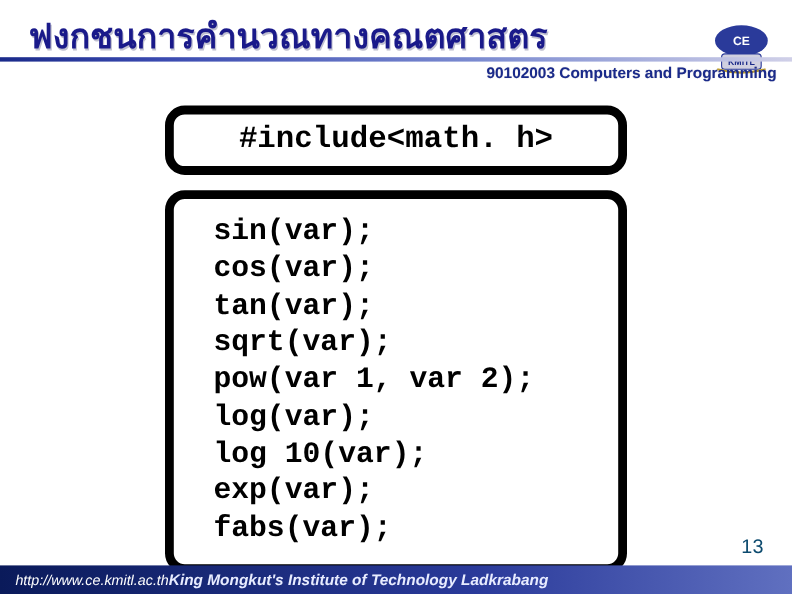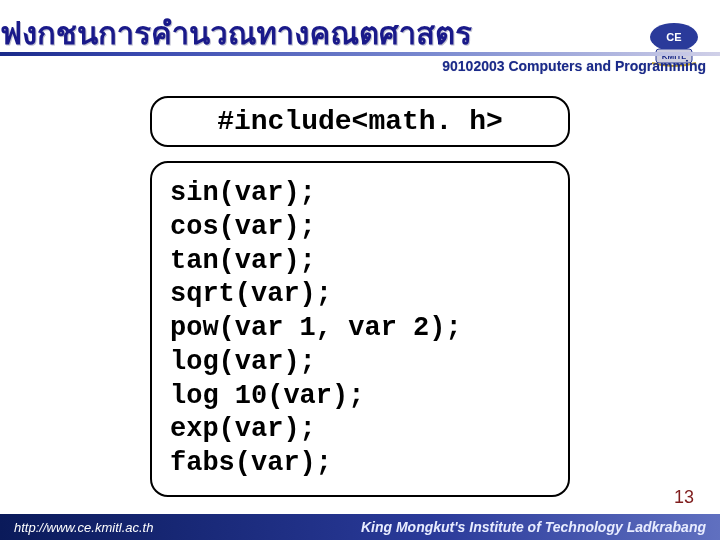--- a/index.html
+++ b/index.html
@@ -11,21 +11,21 @@
     position: relative;
     overflow: hidden;
   }
   .header {
     position: relative;
     height: 78px;
   }
   .title {
     position: absolute;
     top: 8px;
-    left: 0;
+    left: 26px;
     font-size: 31px;
     font-weight: bold;
     color: #1a1a8a;
     text-shadow: 1px 1px 0 #c0c0d0;
     font-family: "Tahoma", sans-serif;
   }
   .logo {
     position: absolute;
     top: 19px;
     right: 10px;
@@ -52,65 +52,65 @@
   .content {
     position: absolute;
     top: 96px;
     left: 0;
     right: 0;
     display: flex;
     flex-direction: column;
     align-items: center;
   }
   .box {
-    border: 2px solid #000000;
+    border: 8px solid #000000;
     border-radius: 18px;
     padding: 8px 26px;
     background: #fff;
     margin-bottom: 14px;
   }
   .box1 {
     width: 420px;
     text-align: center;
   }
   .box1 .include {
     font-family: "Courier New", monospace;
     font-size: 28px;
     font-weight: bold;
     color: #000;
   }
   .box2 {
     width: 420px;
-    padding: 14px 18px;
+    padding: 14px 36px;
   }
   .box2 .fn {
     font-family: "Courier New", monospace;
     font-size: 27px;
     font-weight: bold;
     color: #000;
     line-height: 1.25;
     white-space: pre;
   }
   .pagenum {
     position: absolute;
     right: 26px;
     bottom: 32px;
     font-size: 18px;
-    color: #7f1d1d;
+    color: #0c4a6e;
   }
   .footer {
     position: absolute;
     bottom: 0;
     left: 0;
     right: 0;
     height: 26px;
     background: linear-gradient(to right, #0a1a5a, #2a3a9a 60%, #6070c0);
     display: flex;
     align-items: center;
-    justify-content: space-between;
+    justify-content: flex-start;
     padding: 0 14px;
   }
   .footer .url {
     color: #fff;
     font-size: 13px;
     font-style: italic;
   }
   .footer .inst {
     color: #e8ecff;
     font-size: 14px;

